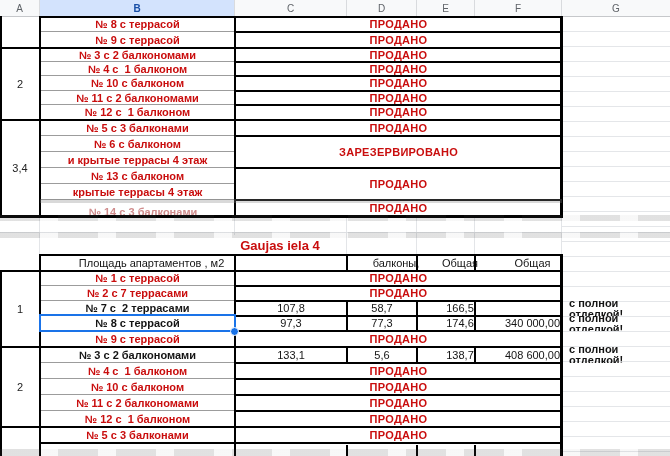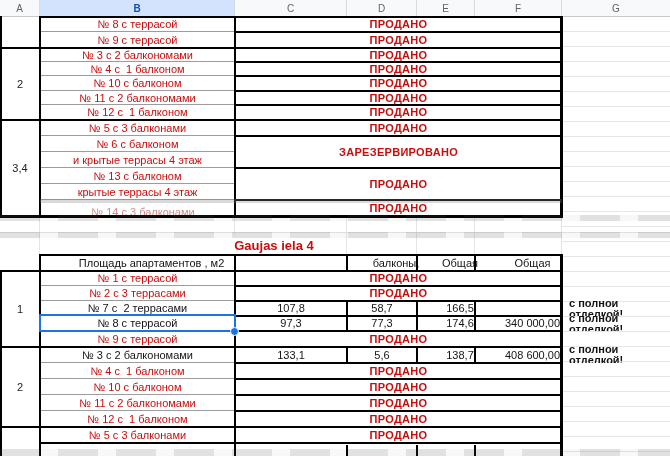--- a/index.html
+++ b/index.html
@@ -2,21 +2,21 @@
 <html style="--sold_red: #c90d0d; --faded_red: #d08c8c; --selection_blue: #1a73e8; --header_selected_bg: #d3e3fd;"><head>
 <meta charset="utf-8">
 <style>
   html,body{margin:0;padding:0;background:#fff;}
   #sheet{position:relative;width:670px;height:456px;background:#ffffff;overflow:hidden;
          font-family:"Liberation Sans","DejaVu Sans",sans-serif;font-size:11px;color:#141414;}
   .c{position:absolute;display:flex;align-items:center;justify-content:center;overflow:hidden;line-height:1;}
   .red{color:var(--sold_red);}
   .faded{color:var(--faded_red);}
   .bold{font-weight:400;padding-left:14px;}
-  .pre{white-space:pre;}
+  .pre{white-space:pre;font-weight:bold;}
   .colh{position:absolute;top:0;height:17px;background:#f8f9fa;color:#5f6368;font-size:10px;
         display:flex;align-items:center;justify-content:center;border-right:1px solid #d9dbde;box-sizing:border-box;}
   .colh.sel{background:var(--header_selected_bg);color:#174ea6;font-weight:700;}
   .ln{position:absolute;background:#000;z-index:3;}
   .gl{position:absolute;background:#9c9c9c;z-index:2;}
   .grid{position:absolute;background:#e3e5e8;z-index:0;}
   .gcol{position:absolute;left:562px;top:17px;width:108px;height:439px;z-index:0;
         background:repeating-linear-gradient(to bottom,transparent 0 14px,#e4e6e9 14px 15px);}
   .note{justify-content:flex-start;padding-left:5px;font-weight:700;}
   .num{font-size:11px;}
@@ -103,32 +103,32 @@
   <div class="gl" style="left:41px;top:135px;width:194px;height:1px;"></div>
   <div class="gl" style="left:41px;top:151px;width:194px;height:1px;"></div>
   <div class="gl" style="left:41px;top:167px;width:194px;height:1px;"></div>
   <div class="gl" style="left:41px;top:183px;width:194px;height:1px;"></div>
   <div class="gl" style="left:41px;top:199px;width:194px;height:1px;"></div>
   <div class="ln" style="left:0;top:16px;width:2px;height:202px;"></div>
   <div class="ln" style="left:39px;top:16px;width:2px;height:202px;"></div>
   <div class="ln" style="left:234px;top:16px;width:2px;height:202px;"></div>
   <div class="ln" style="left:560px;top:16px;width:3px;height:202px;"></div>
 
-  <div class="c title" style="left:218px;top:235px;width:112px;height:20px;">Gaujas iela 4</div>
+  <div class="c title" style="left:224px;top:235px;width:112px;height:20px;">Gaujas iela 4</div>
 
   <div class="c bold" style="left:40px;top:255px;width:195px;height:16px;">Площадь апартаментов , м2</div>
   <div class="c bold" style="left:347px;top:255px;width:70px;height:16px;">балконы,</div>
   <div class="c bold" style="left:417px;top:255px;width:58px;height:16px;">Общая</div>
   <div class="c bold" style="left:475px;top:255px;width:87px;height:16px;">Общая</div>
 
   <div class="c grp" style="left:0;top:271px;width:40px;height:76px;">1</div>
   <div class="c grp" style="left:0;top:347px;width:40px;height:80px;">2</div>
 
   <div class="c red pre" style="left:40px;top:271px;width:195px;height:15px;">№ 1 с террасой</div>
-  <div class="c red pre" style="left:40px;top:286px;width:195px;height:15px;">№ 2 с 3 террасами</div>
+  <div class="c red pre" style="left:40px;top:286px;width:195px;height:15px;">№ 2 с 7 террасами</div>
   <div class="c pre" style="left:40px;top:301px;width:195px;height:15px;">№ 7 с  2 террасами</div>
   <div class="c pre" style="left:40px;top:316px;width:195px;height:15px;">№ 8 с террасой</div>
   <div class="c red pre" style="left:40px;top:331px;width:195px;height:16px;">№ 9 с террасой</div>
   <div class="c pre" style="left:40px;top:347px;width:195px;height:16px;">№ 3 с 2 балкономами</div>
   <div class="c red pre" style="left:40px;top:363px;width:195px;height:16px;">№ 4 с  1 балконом</div>
   <div class="c red pre" style="left:40px;top:379px;width:195px;height:16px;">№ 10 с балконом</div>
   <div class="c red pre" style="left:40px;top:395px;width:195px;height:16px;">№ 11 с 2 балкономами</div>
   <div class="c red pre" style="left:40px;top:411px;width:195px;height:16px;">№ 12 с  1 балконом</div>
   <div class="c red pre" style="left:40px;top:427px;width:195px;height:16px;">№ 5 с 3 балконами</div>
 

